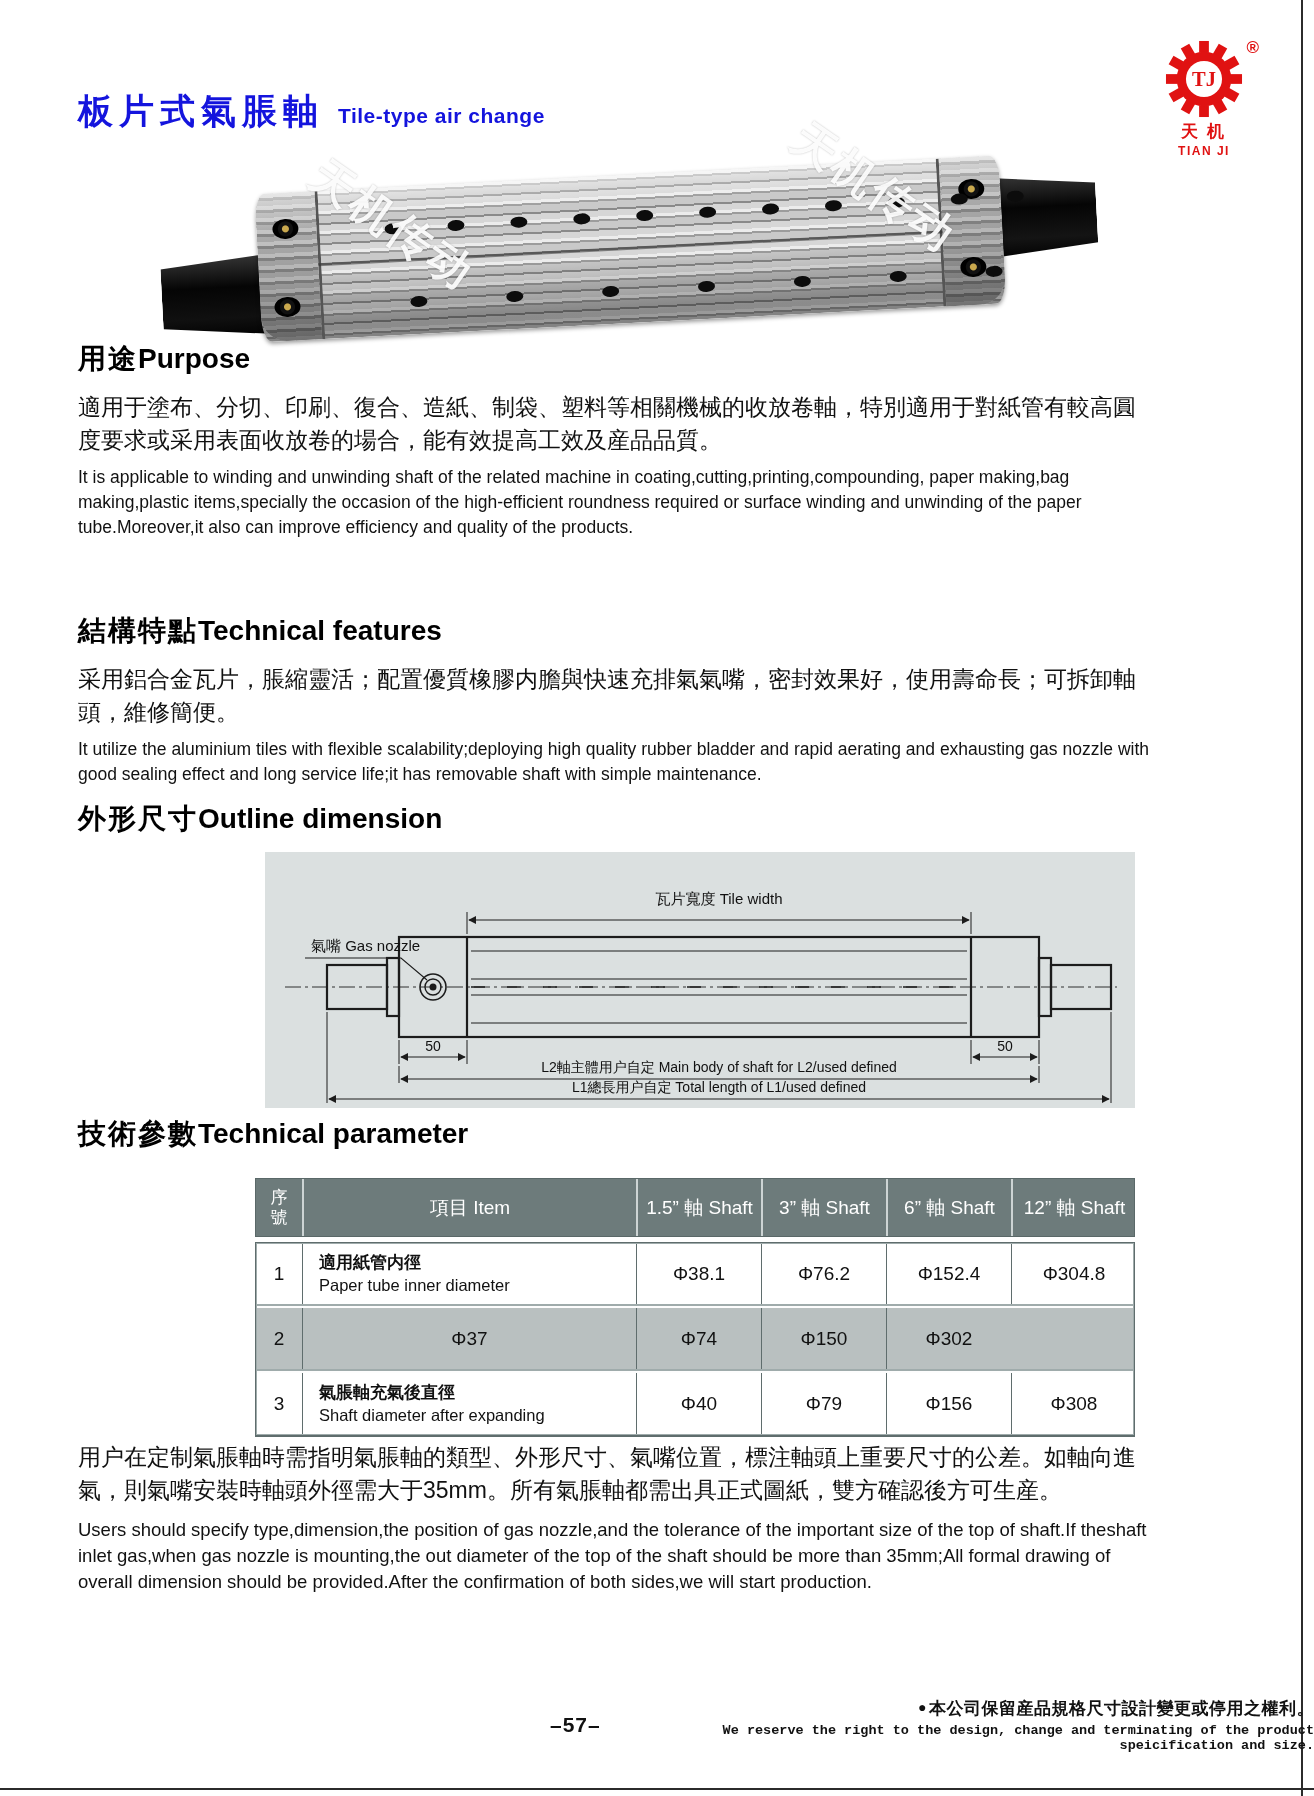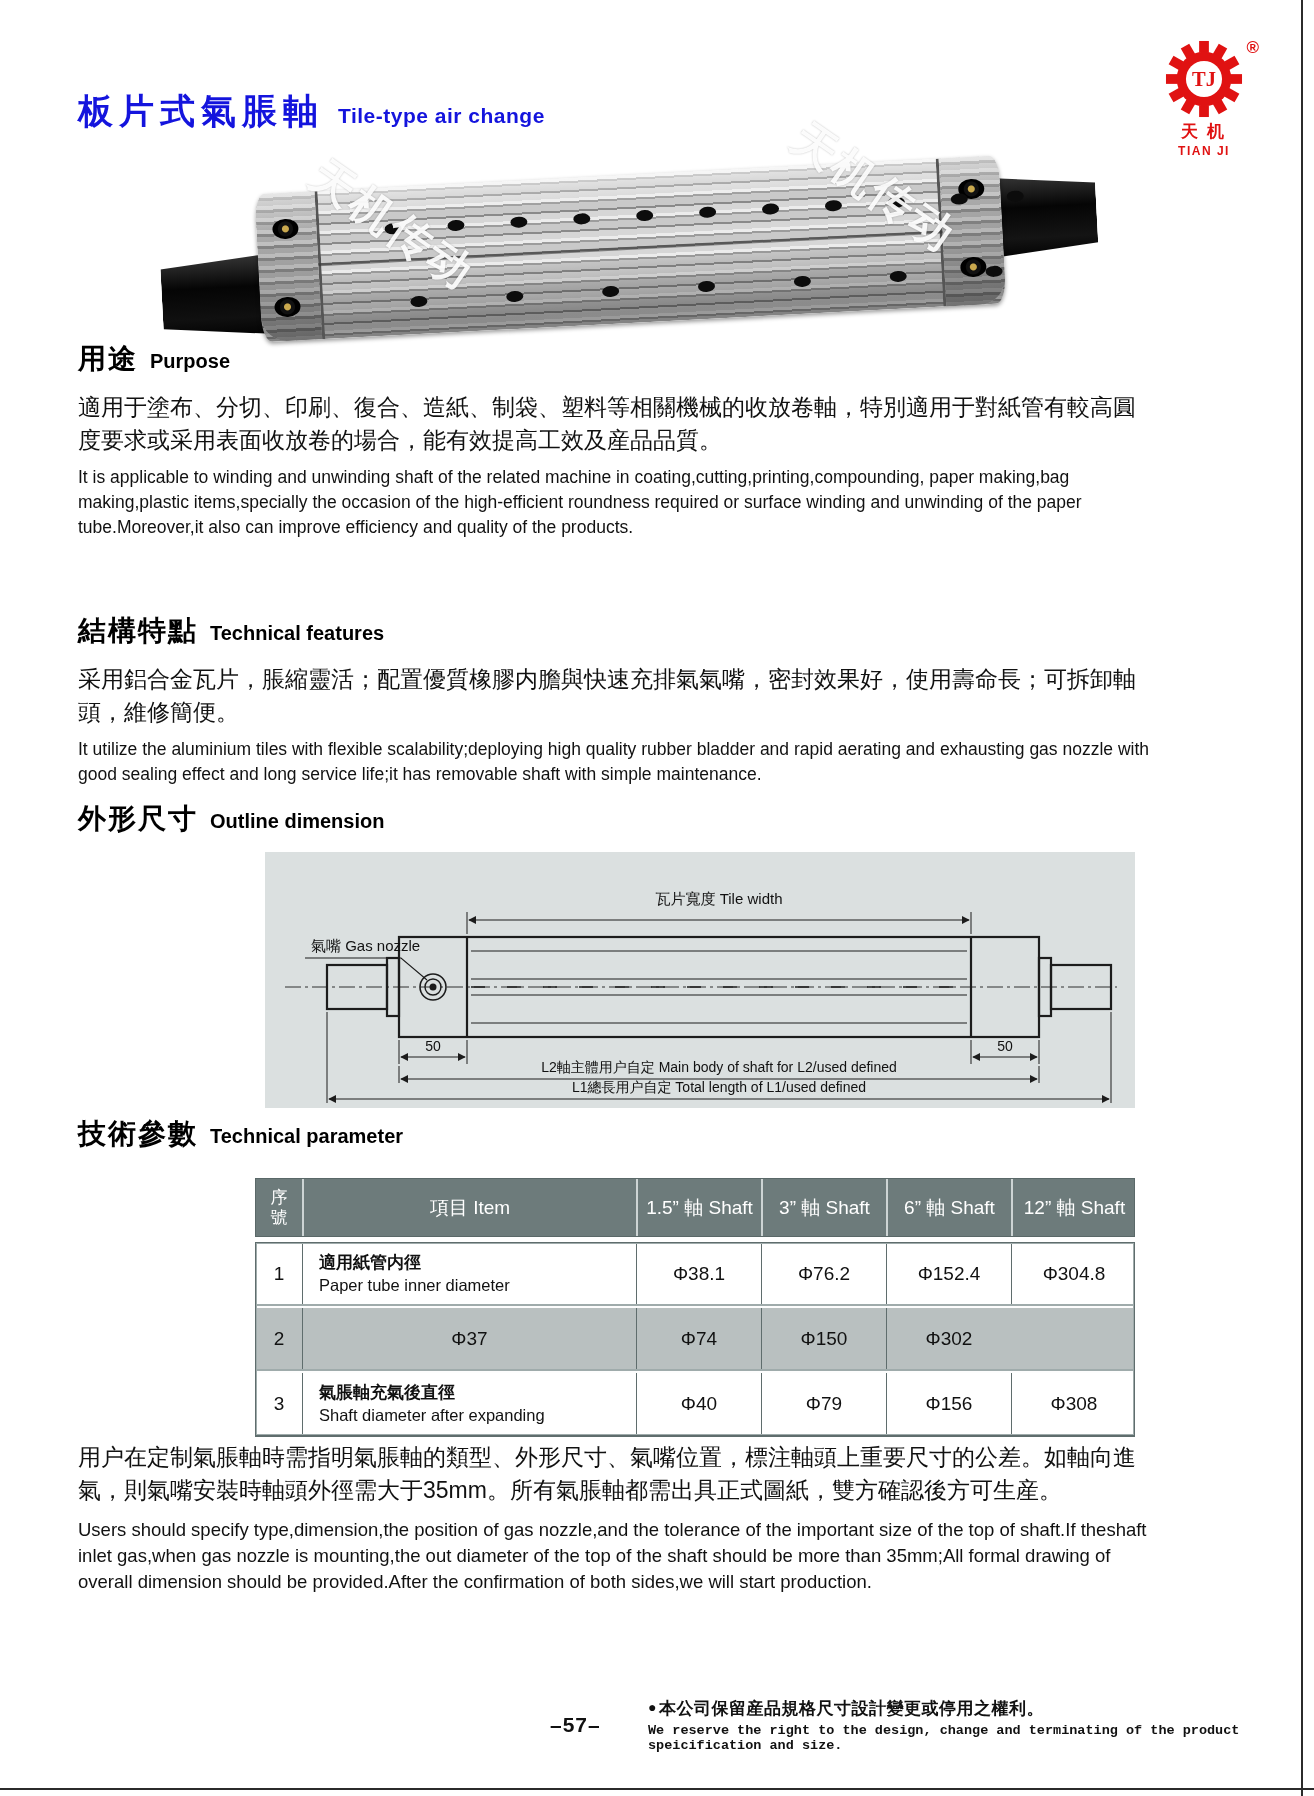--- a/index.html
+++ b/index.html
@@ -53,21 +53,21 @@
     box-shadow:96px 0 #0c0c0c,192px 0 #0c0c0c,288px 0 #0c0c0c,384px 0 #0c0c0c,480px 0 #0c0c0c,576px 0 #0c0c0c;}
   .wm{position:absolute;color:rgba(255,255,255,.93);font-weight:bold;font-size:44px;letter-spacing:3px;
     transform:rotate(38deg);text-shadow:0 0 2px rgba(0,0,0,.25);}
   .wm1{left:142px;top:18px;}
   .wm2{left:625px;top:6px;}
 
   
   .sec{position:absolute;left:78px;width:1086px;}
   .sec-head{display:flex;align-items:baseline;color:#000;}
   .sh-zh{font-size:28px;font-weight:bold;letter-spacing:2px;}
-  .sh-en{font-size:20px;font-weight:bold;margin-left:12px;}
+  .sh-en{font-size:28px;font-weight:bold;}
   .body-zh{font-size:23px;line-height:33px;margin-top:13px;width:1064px;}
   .body-en{font-size:17.5px;line-height:25px;margin-top:8px;width:1075px;}
 
   
   .draw-box{position:absolute;left:265px;top:852px;width:870px;height:256px;background:#dbe0e0;}
   .draw-box svg{display:block;}
   .dim-text{font-size:15px;fill:#111;}
   .dim-small{font-size:14px;fill:#111;}
 
   
@@ -83,21 +83,21 @@
   .row{outline:1px solid #9fabab;outline-offset:-1px;}
   .row.shaded{background:#b9c0c0;}
   .row .cell{height:100%;display:flex;align-items:center;justify-content:center;border-left:1px solid #5f6d6d;}
   .row .cell:first-child{border-left:none;}
   .cell-item{flex-direction:column;align-items:flex-start !important;justify-content:center;padding-left:16px;}
   .item-zh{font-size:17px;font-weight:bold;line-height:22px;}
   .item-en{font-size:16.5px;line-height:22px;}
 
   
   .pagenum{position:absolute;left:550px;top:1713px;font-size:21px;font-weight:bold;letter-spacing:1px;}
-  .fnotes{position:absolute;left:648px;top:1697px;}
+  .fnotes{position:absolute;left:665px;top:1697px;text-align:right;}
   .fn-zh{font-size:17px;font-weight:bold;letter-spacing:0.5px;}
   .fn-zh .dot{font-size:14px;vertical-align:2px;margin-right:2px;}
   .fn-en{font-size:13.5px;font-weight:bold;margin-top:3px;font-family:Liberation Mono, monospace;}
 </style>
 </head>
 <body>
 
 <div class="page">
   <div class="edge-right"></div>
   <div class="edge-bottom"></div>

